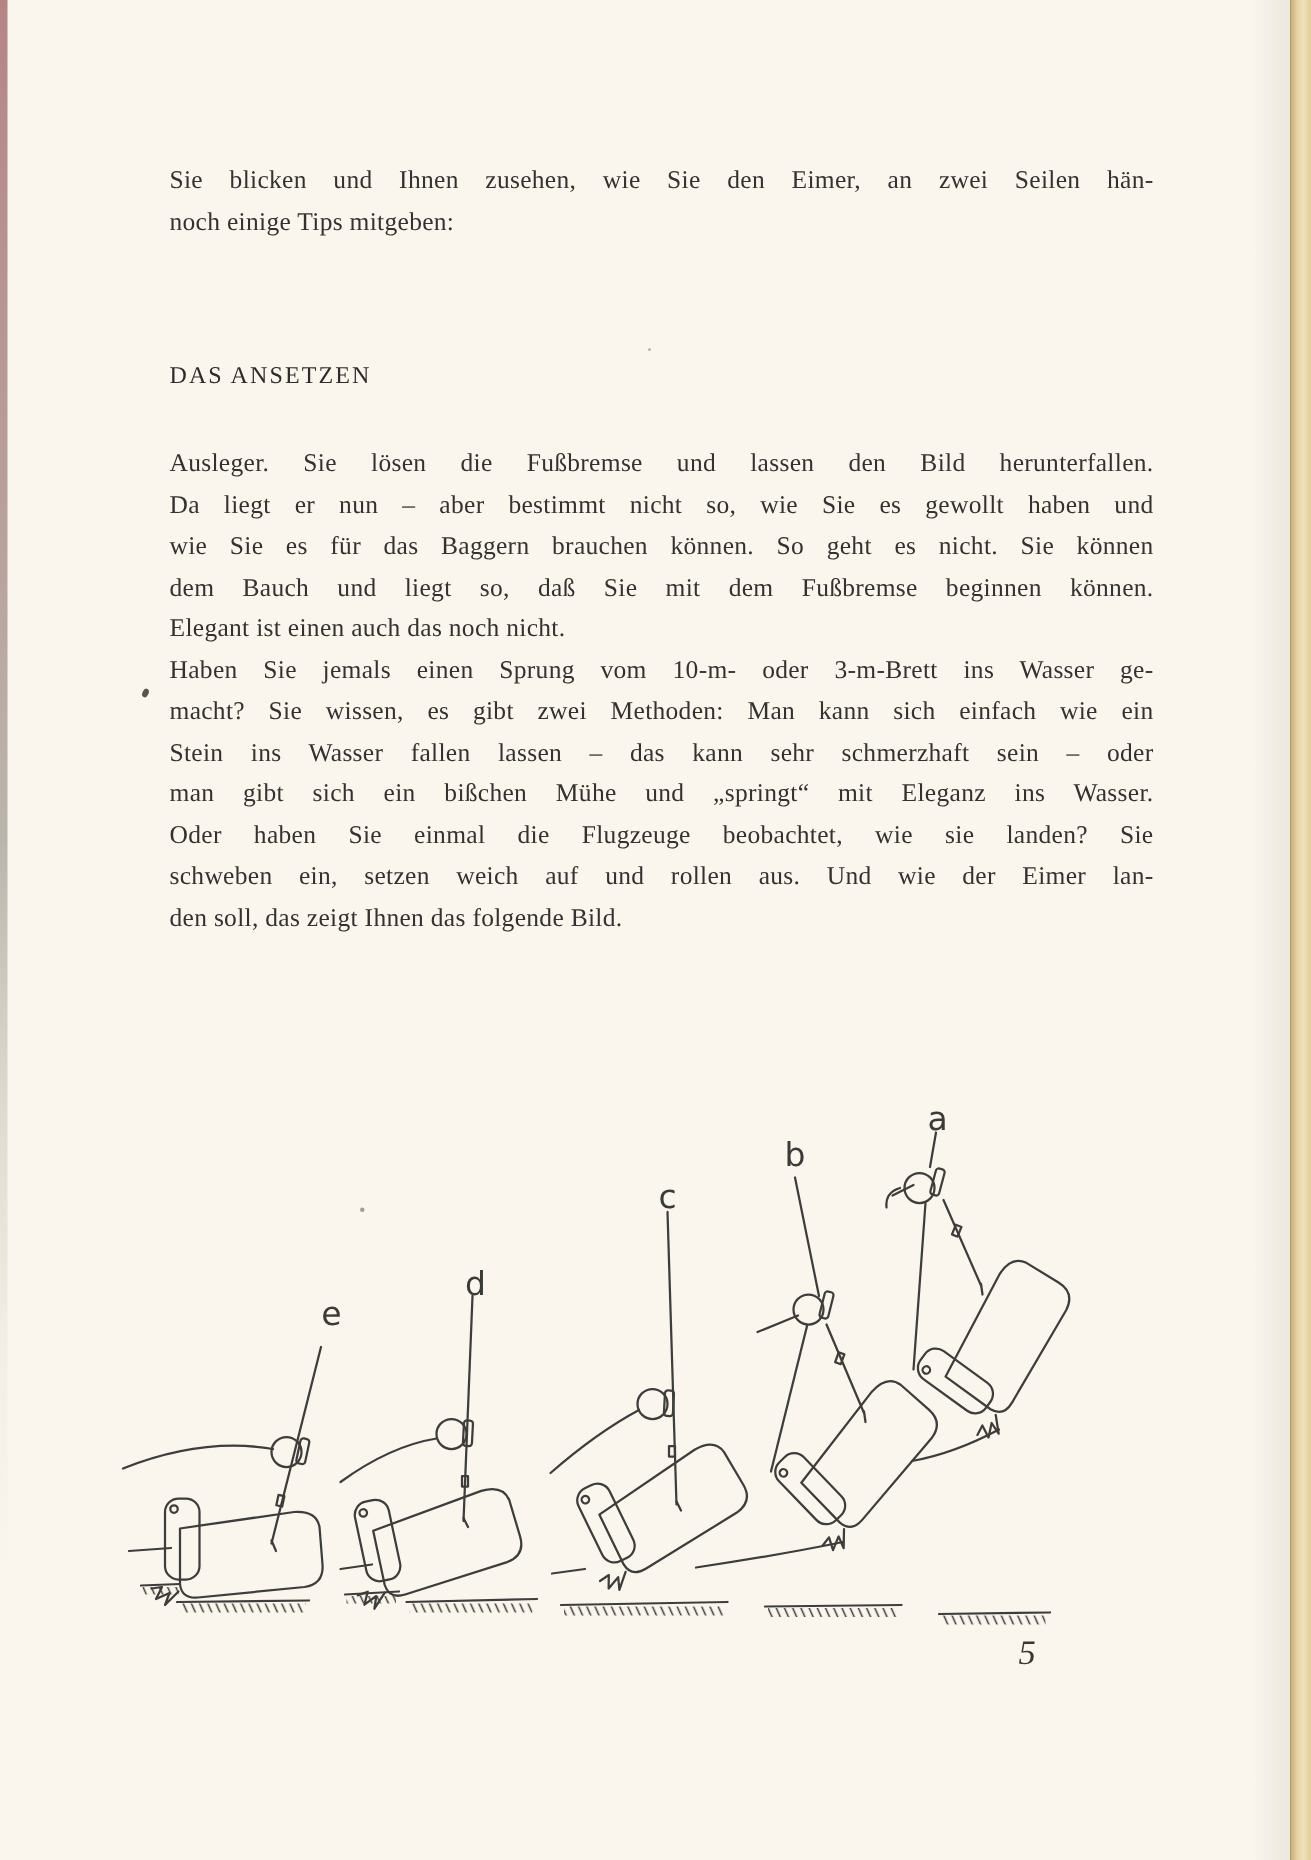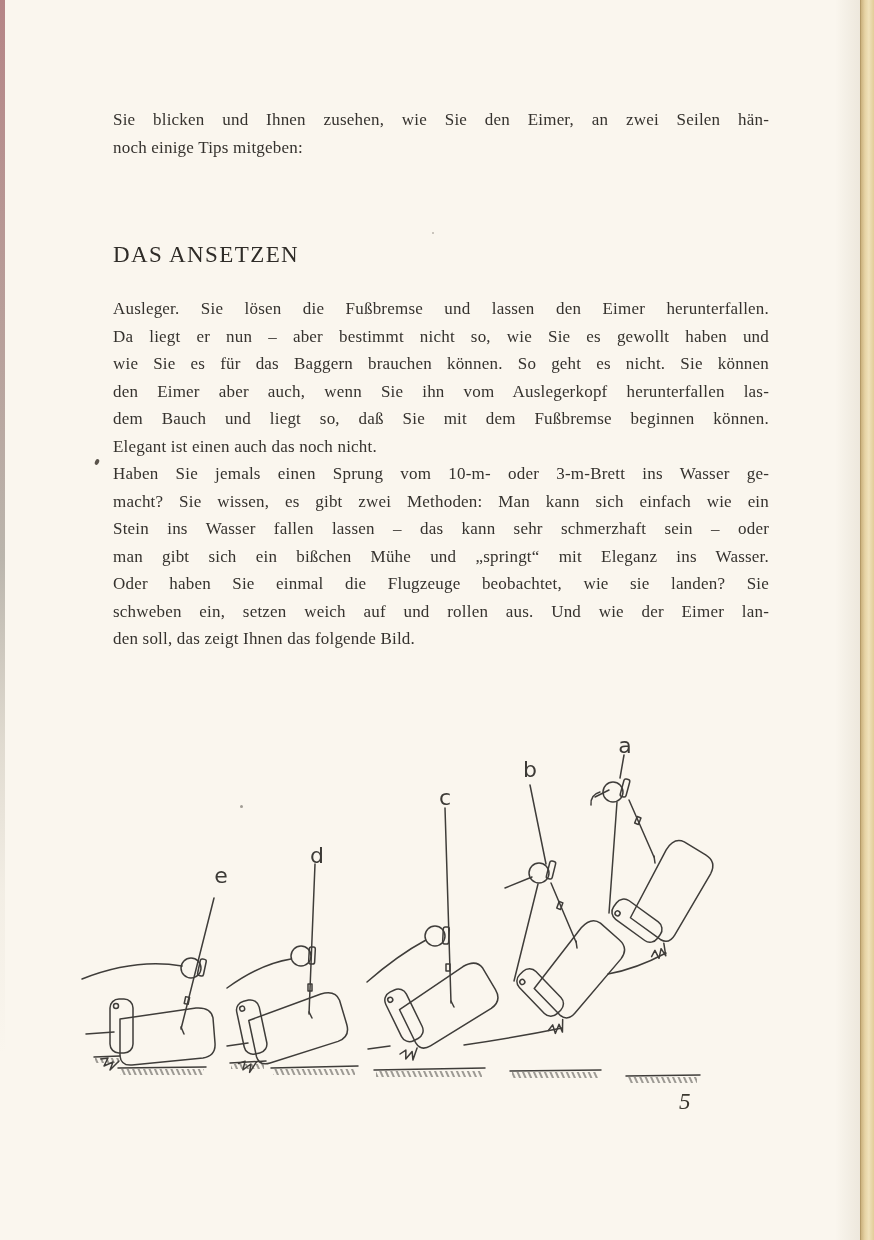--- a/index.html
+++ b/index.html
@@ -29,21 +29,21 @@
     background:linear-gradient(to right, rgba(0,0,0,0), rgba(120,100,60,.10));
   }
   
   .textblock{position:absolute;left:113px;width:656px;font-size:17px;letter-spacing:.2px;}
   .intro{top:106px;line-height:28px;}
   .bodytext{top:295px;line-height:27.5px;}
   .tline{text-align:justify;text-align-last:justify;white-space:normal;}
   .tline.tlast{text-align:right;text-align-last:left;}
   .heading{
     position:absolute;left:113px;top:242px;
-    font-size:23px;letter-spacing:1.4px;color:#2f2c28;
+    font-size:16px;letter-spacing:1.4px;color:#2f2c28;
   }
   .pagenum{
     position:absolute;left:679px;top:1089px;
     font-size:23px;font-style:italic;color:#3a372f;
   }
   .figure{position:absolute;left:80px;top:731px;}
   .figure svg text{
     font-family:"DejaVu Sans", sans-serif;
     font-size:22px;fill:#3c3a36;
   }
@@ -63,24 +63,23 @@
 
   <div class="textblock intro">
       <div class="tline">Sie blicken und Ihnen zusehen, wie Sie den Eimer, an zwei Seilen hän-</div>
       <div class="tline tlast">noch einige Tips mitgeben:</div>
     </div>
 
   <div class="heading">DAS ANSETZEN</div>
 
   <div class="textblock bodytext">
     <div>
-        <div class="tline">Ausleger. Sie lösen die Fußbremse und lassen den Eimer herunterfallen.</div>
+        <div class="tline">Ausleger. Sie lösen die Fußbremse und lassen den Bild herunterfallen.</div>
         <div class="tline">Da liegt er nun – aber bestimmt nicht so, wie Sie es gewollt haben und</div>
         <div class="tline">wie Sie es für das Baggern brauchen können. So geht es nicht. Sie können</div>
-        <div class="tline">den Eimer aber auch, wenn Sie ihn vom Auslegerkopf herunterfallen las-</div>
         <div class="tline">dem Bauch und liegt so, daß Sie mit dem Fußbremse beginnen können.</div>
         <div class="tline tlast">Elegant ist einen auch das noch nicht.</div>
       </div>
     <div>
         <div class="tline">Haben Sie jemals einen Sprung vom 10-m- oder 3-m-Brett ins Wasser ge-</div>
         <div class="tline">macht? Sie wissen, es gibt zwei Methoden: Man kann sich einfach wie ein</div>
         <div class="tline">Stein ins Wasser fallen lassen – das kann sehr schmerzhaft sein – oder</div>
         <div class="tline">man gibt sich ein bißchen Mühe und „springt“ mit Eleganz ins Wasser.</div>
       </div>
     <div>

